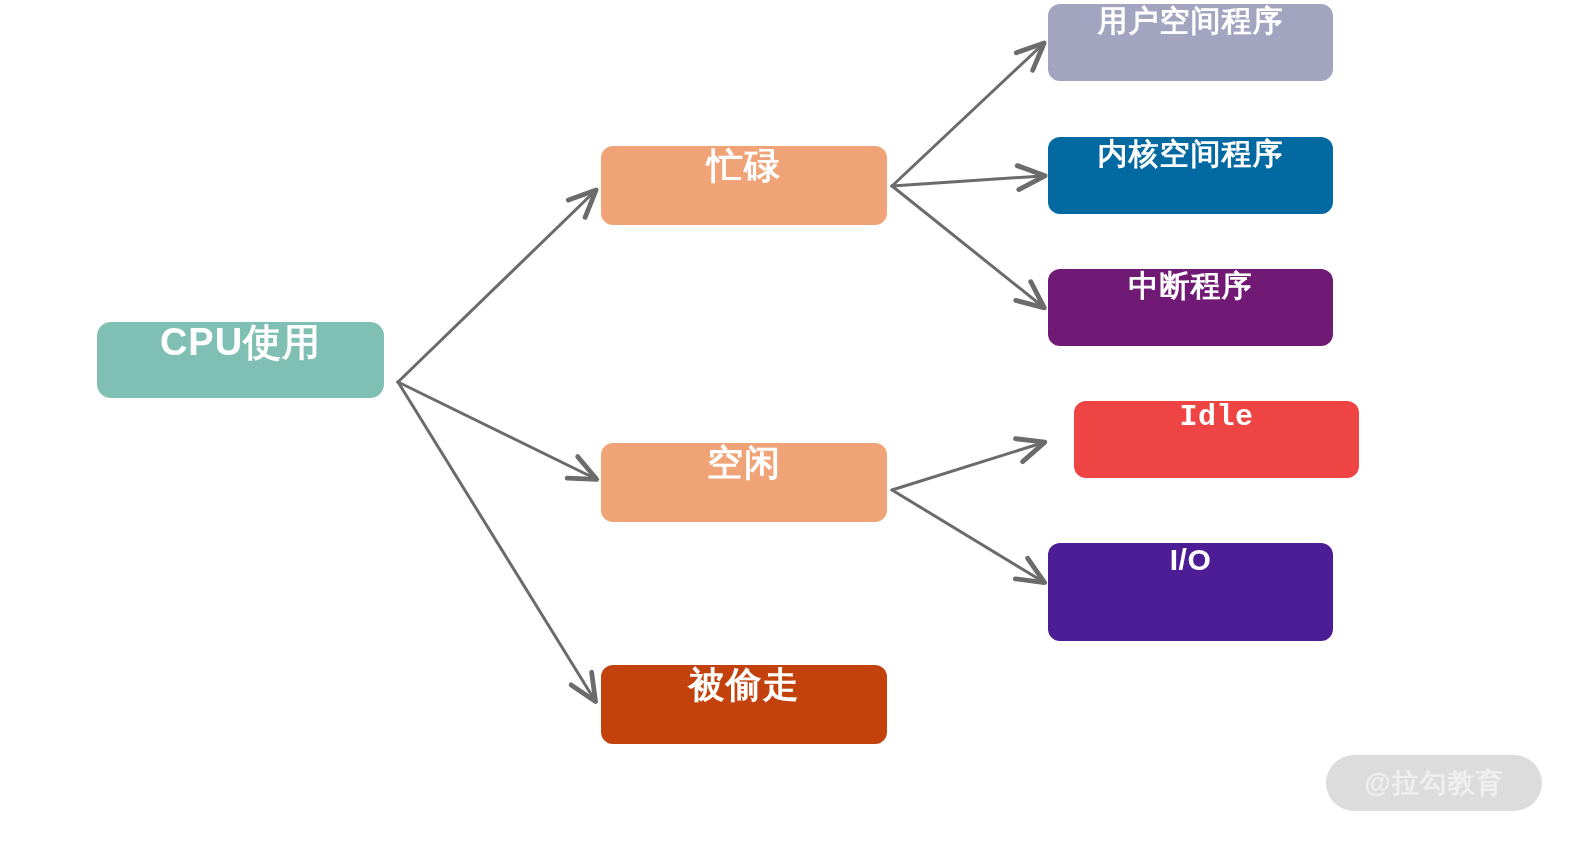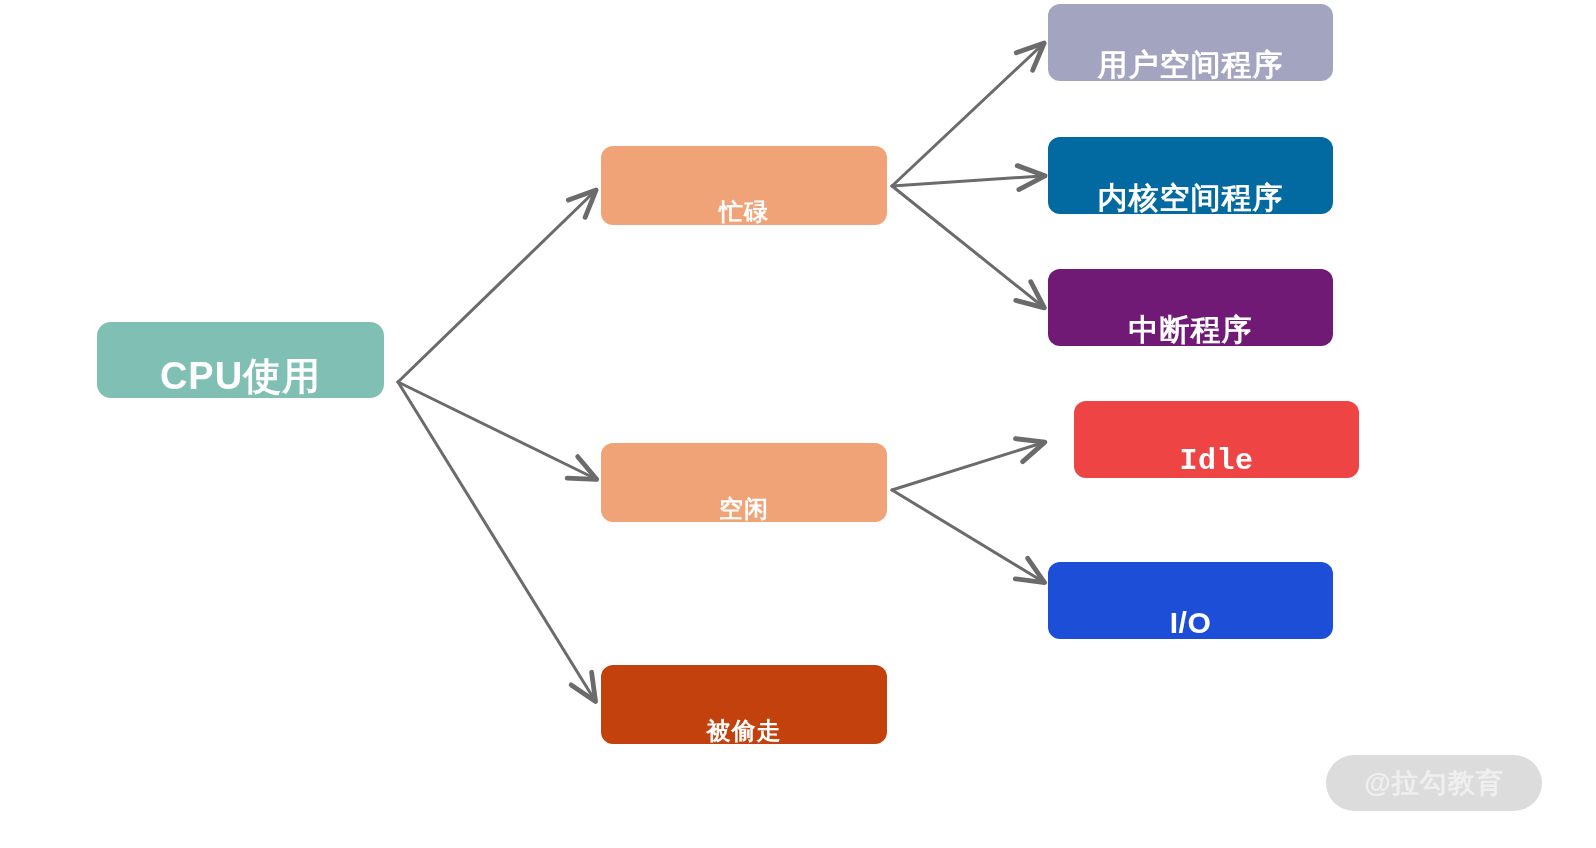--- a/index.html
+++ b/index.html
@@ -21,39 +21,39 @@
     position: absolute;
     left: 0;
     top: 0;
     width: 1596px;
     height: 848px;
     pointer-events: none;
   }
   .node {
     position: absolute;
     display: flex;
-    align-items: flex-end;
+    align-items: flex-start;
     justify-content: center;
     border-radius: 12px;
     color: #ffffff;
     font-weight: bold;
     letter-spacing: 1px;
     box-sizing: border-box;
     text-align: center;
     line-height: 1.1;
     user-select: none;
   }
   .node.root {
     background: #7FBFB4;
     font-size: 38px;
     border-radius: 14px;
   }
   .node.mid {
     background: #F0A377;
-    font-size: 24px;
+    font-size: 36px;
   }
   .node.leaf {
     background: #A3A5C0;
     font-size: 30px;
   }
   .node.leaf.latin {
     letter-spacing: 0.5px;
   }
   #watermark {
     position: absolute;
@@ -121,21 +121,21 @@
   </div>
 
   <div class="node leaf" style="left: 1048px; top: 269px; width: 285px; height: 77px; background: #701a75;">
     <span>中断程序</span>
   </div>
 
   <div class="node leaf latin" style="left: 1074px; top: 401px; width: 285px; height: 77px; background: #ef4444; font-family: Liberation Mono, monospace;">
     <span>Idle</span>
   </div>
 
-  <div class="node leaf latin" style="left: 1048px; top: 562px; width: 285px; height: 77px; background: #1d4ed8;">
+  <div class="node leaf latin" style="left: 1048px; top: 543px; width: 285px; height: 98px; background: #4c1d95;">
     <span>I/O</span>
   </div>
 
   <div id="watermark" style="background: rgb(220, 220, 220); color: rgb(239, 239, 239);">
     <span>@拉勾教育</span>
   </div>
 
 </div>
 
 </body></html>

